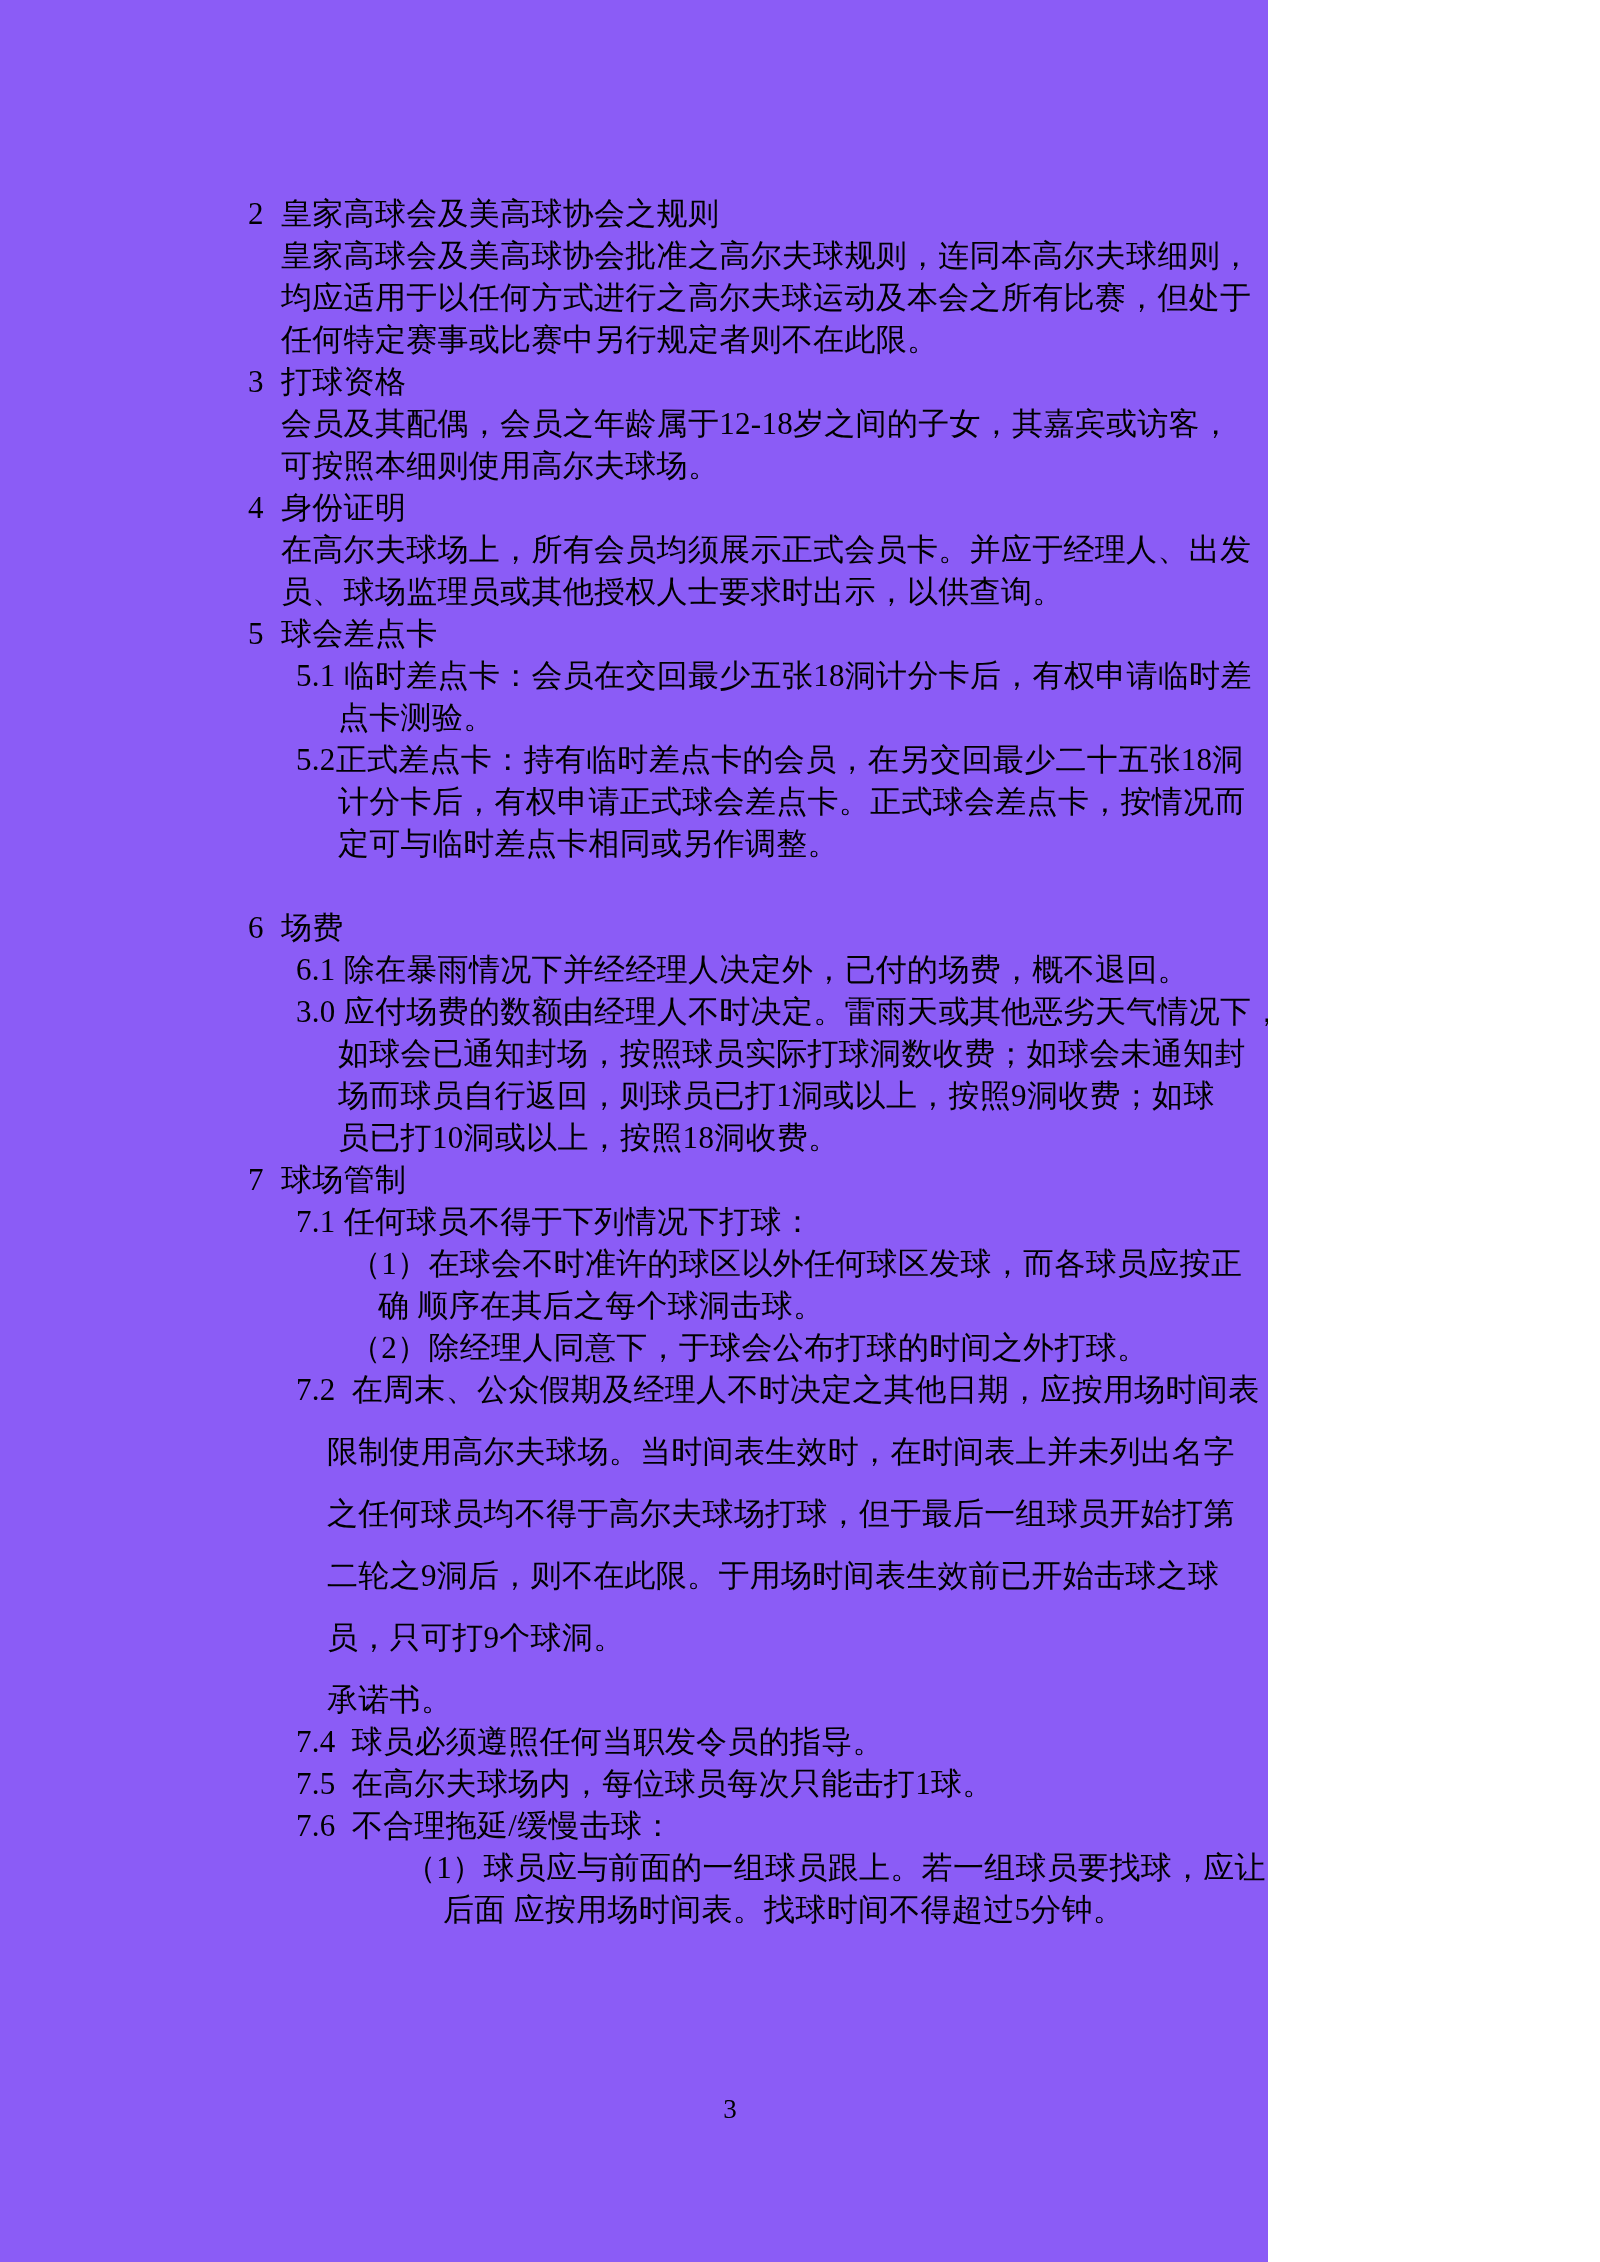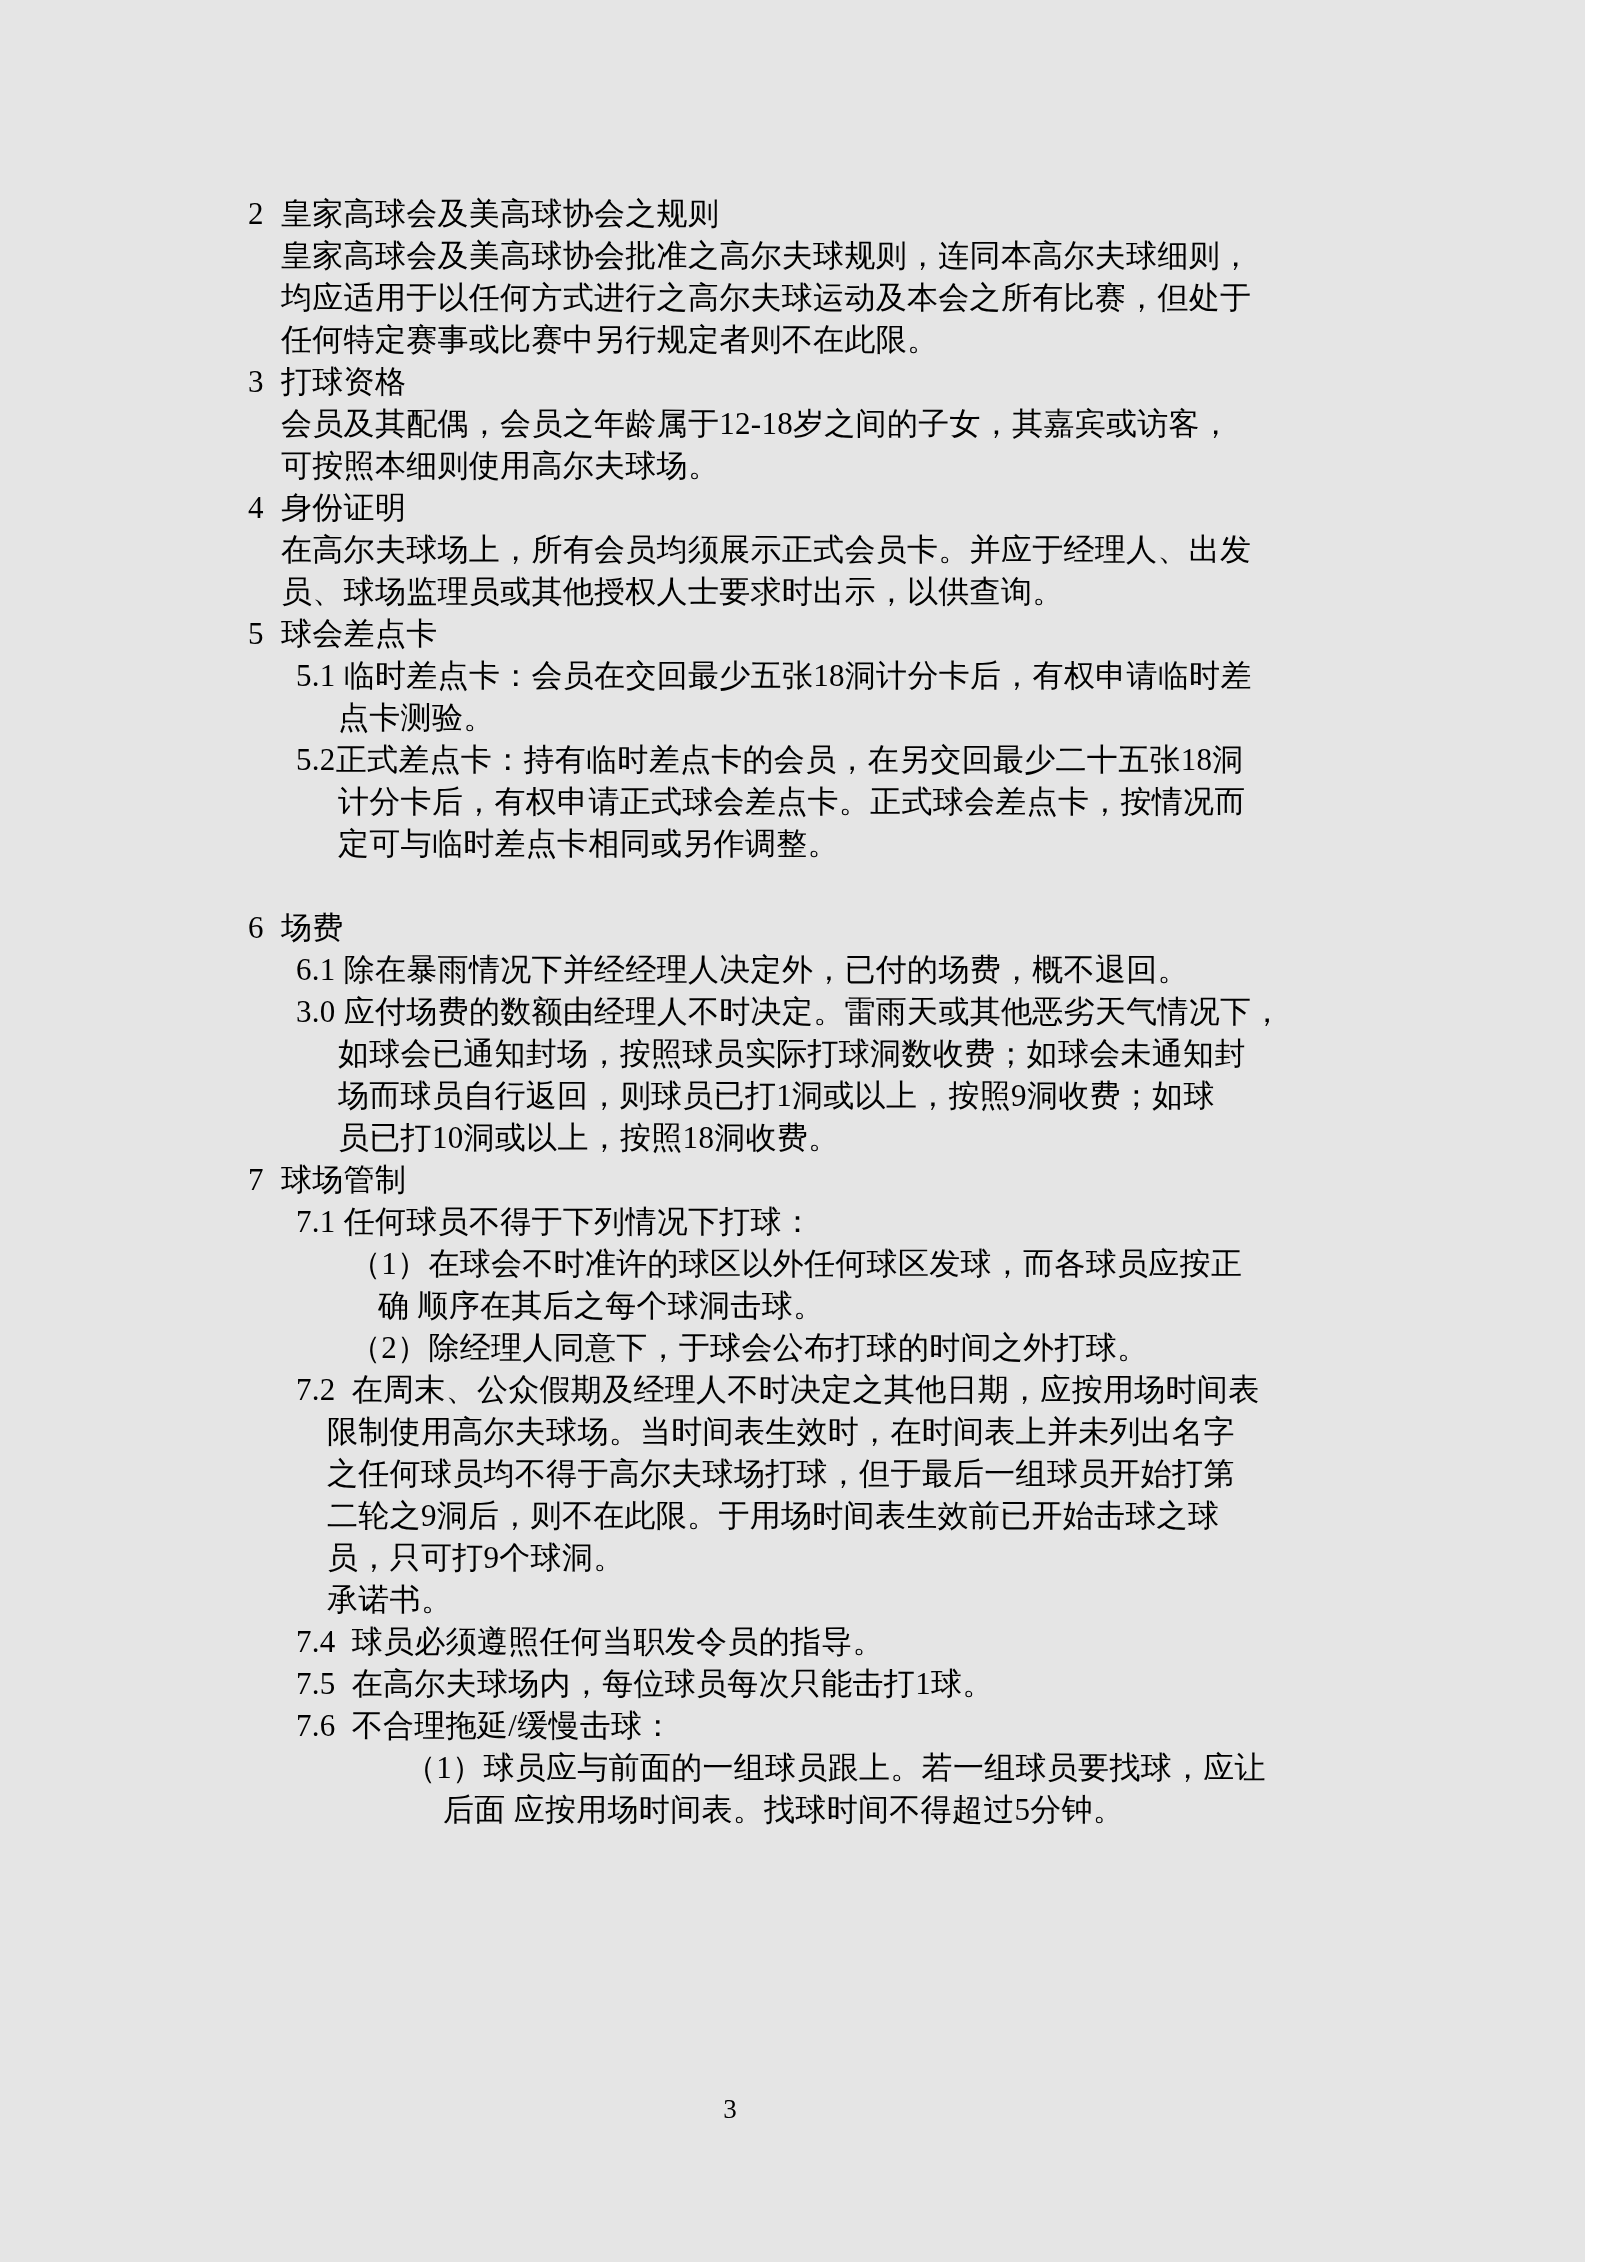--- a/index.html
+++ b/index.html
@@ -4,41 +4,41 @@
 <style>
   html,body{margin:0;padding:0;}
   body{
     width:1600px;height:2262px;
     background:#ffffff;
     font-family:"Liberation Serif","DejaVu Serif",serif;
     color:#000000;
   }
   .page{
     position:relative;
-    width:1585px;height:2262px;
-    background:#e5e5e5;
+    width:1268px;height:2262px;
+    background:#8b5cf6;
     overflow:hidden;
   }
   .doc{
     padding-top:193px;
   }
   .ln{
     height:42px;
     line-height:42px;
     font-size:31px;
     letter-spacing:0.3px;
     white-space:pre;
   }
   
   .item{padding-left:248px;}
   .item .num{display:inline-block;width:33px;}
   .body{padding-left:281px;}
   .sub{padding-left:296px;}
   .subc{padding-left:338px;}
-  .c72{padding-left:327px;}
+  .c72{padding-left:327px;margin-top:20px;}
   .br1{padding-left:350px;}
   .br1c{padding-left:378px;}
   .br2{padding-left:405px;}
   .br2c{padding-left:443px;}
   .footer{
     position:absolute;
     top:2094px;left:710px;
     width:40px;
     text-align:center;
     font-size:27px;

